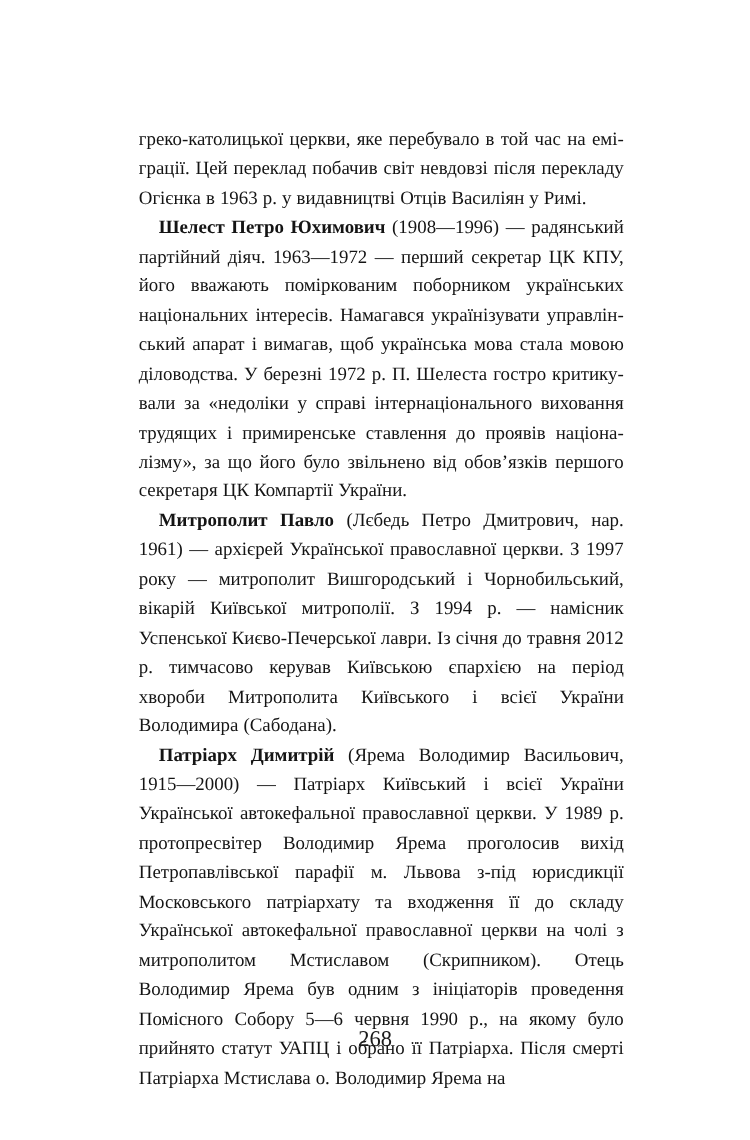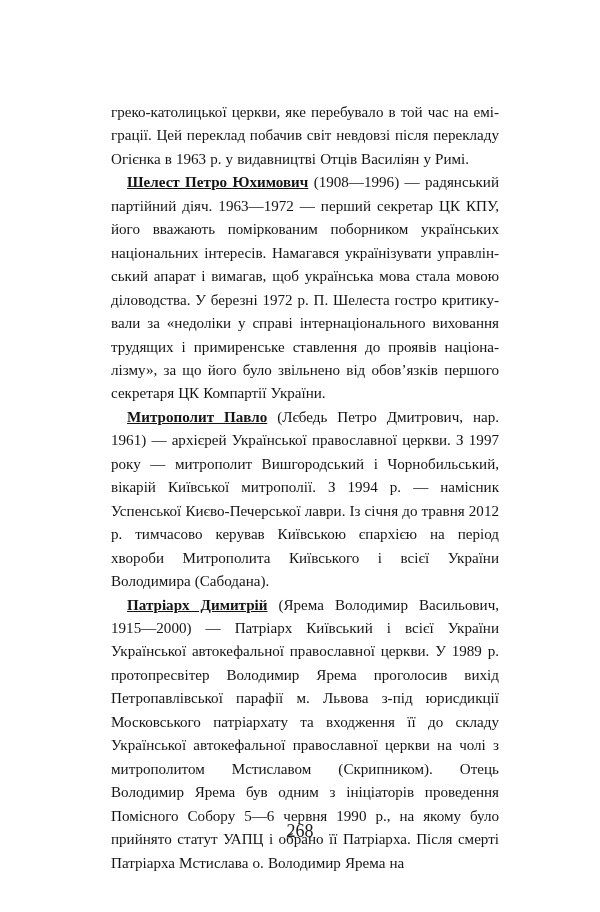--- a/index.html
+++ b/index.html
@@ -49,21 +49,20 @@
   p.para + p.para {
     margin-top: 0;
   }
 
   p.indent {
     text-indent: 16px;
   }
 
   .name {
     font-weight: bold;
-    text-decoration: underline;
   }
 
   
   .folio {
     position: absolute;
     left: 0;
     top: 822px;
     width: 600px;
     text-align: center;
     font-size: 18px;

